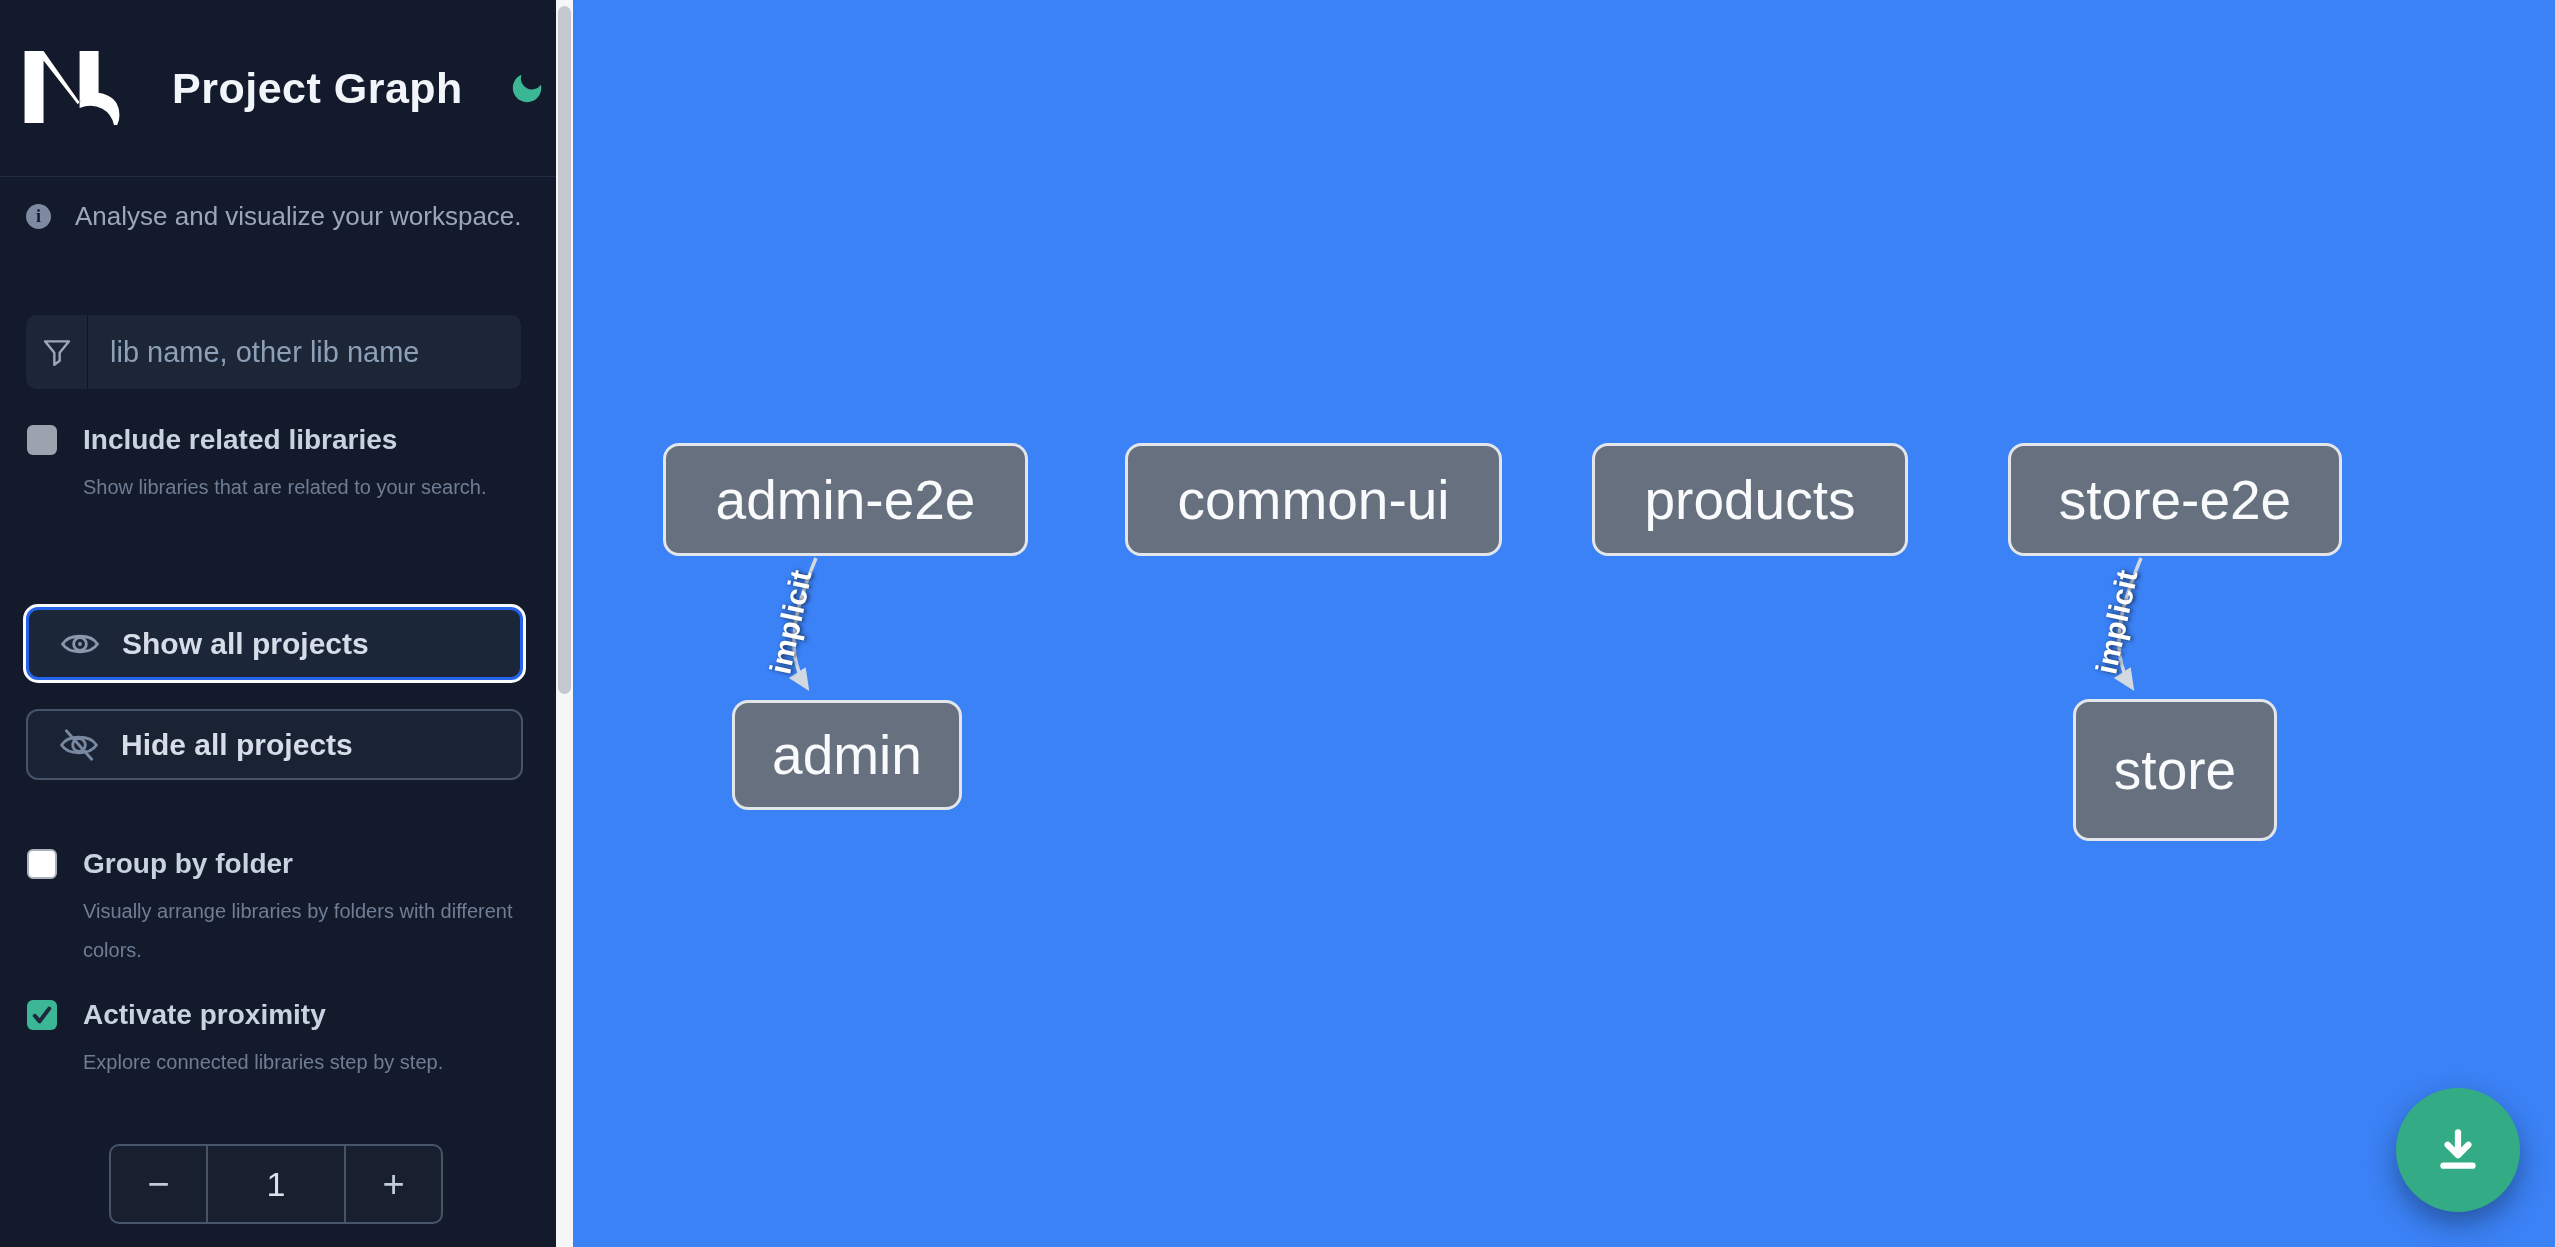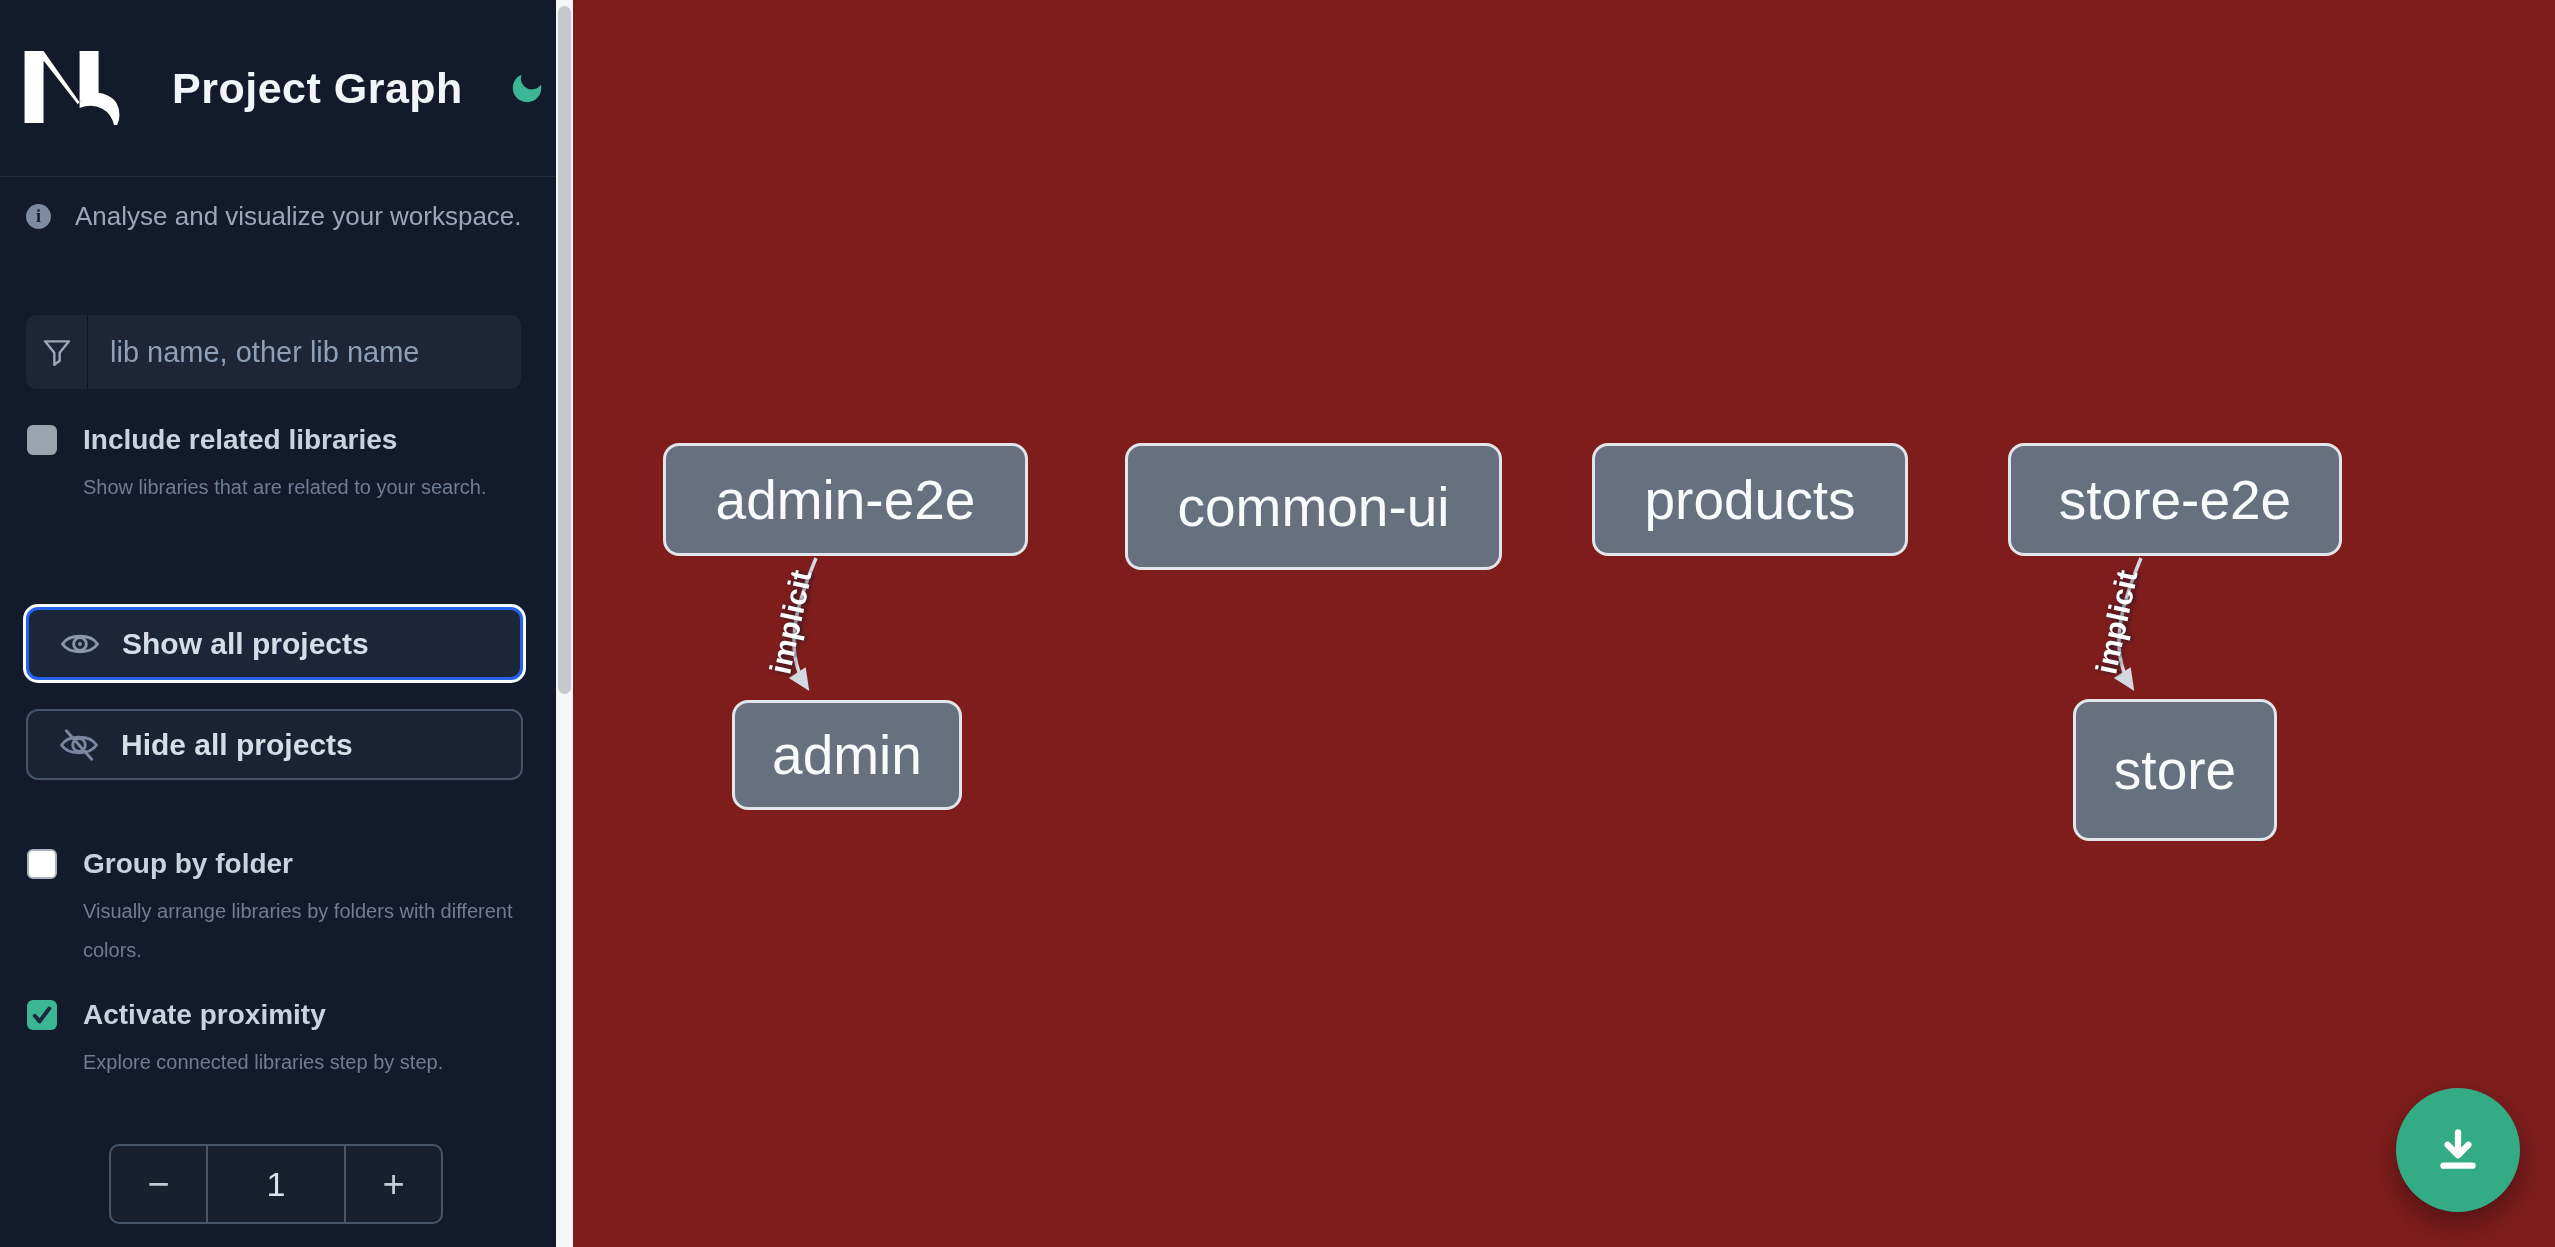--- a/index.html
+++ b/index.html
@@ -39,21 +39,21 @@
   .stepper .seg{display:flex;align-items:center;justify-content:center;}
   .step-btn{width:97px;font-size:38px;color:#c3cdd9;cursor:pointer;background:none;border:none;border-right:2px solid #475569;}
   .step-btn:last-child{border-right:none;border-left:2px solid #475569;}
   .step-value{flex:1;font-size:34px;color:#dbe2ec;}
 
   
   .scroll-track{position:absolute;left:556px;top:0;width:17px;height:1247px;background:#f4f6f8;z-index:6;}
   .scroll-thumb{position:absolute;left:2px;top:6px;width:13px;height:688px;background:#c5c9cf;border-radius:7px;cursor:pointer;}
 
   
-  .graph{position:absolute;inset:0;background:#7f1d1d;}
+  .graph{position:absolute;inset:0;background:#3b82f6;}
   .edges-svg{position:absolute;inset:0;pointer-events:none;}
   .edge-path{fill:none;stroke:#d3d9e0;stroke-width:3.5px;}
   .edge-label{position:absolute;color:#ffffff;font-size:30px;font-weight:600;white-space:nowrap;text-shadow:0 2px 4px rgba(15,23,42,.85);}
   .node{position:absolute;background:#67707e;border:3px solid #e2e6ea;border-radius:16px;display:flex;align-items:center;justify-content:center;color:#f8fafc;font-size:55px;cursor:pointer;white-space:nowrap;}
 
   .fab{position:absolute;left:2396px;top:1088px;width:124px;height:124px;border-radius:50%;background:#33ab84;border:none;display:flex;align-items:center;justify-content:center;cursor:pointer;box-shadow:0 12px 28px rgba(0,0,0,.35);}
 </style>
 </head>
 <body>
 
@@ -64,21 +64,21 @@
       <defs>
         <marker id="arrowhead" markerWidth="26" markerHeight="26" refX="18" refY="12" orient="auto" markerUnits="userSpaceOnUse">
           <path d="M2,2 L24,12 L2,22 Z" fill="#d3d9e0"></path>
         </marker>
       </defs>
     <path d="M816,558 C802,592 780,646 806,686" class="edge-path" marker-end="url(#arrowhead)"></path>
         <path d="M2141,558 C2127,592 2105,646 2131,686" class="edge-path" marker-end="url(#arrowhead)"></path>
       </svg>
     <div>
         <div class="node" style="left: 663px; top: 443px; width: 365px; height: 113px;">admin-e2e</div>
-        <div class="node" style="left: 1125px; top: 443px; width: 377px; height: 127px;">common-ui</div>
+        <div class="node" style="left: 1125px; top: 443px; width: 377px; height: 113px;">common-ui</div>
         <div class="node" style="left: 1592px; top: 443px; width: 316px; height: 113px;">products</div>
         <div class="node" style="left: 2008px; top: 443px; width: 334px; height: 113px;">store-e2e</div>
         <div class="node" style="left: 732px; top: 700px; width: 230px; height: 110px;">admin</div>
         <div class="node" style="left: 2073px; top: 699px; width: 204px; height: 142px;">store</div>
       </div>
     <div>
         <div class="edge-label" style="left: 791px; top: 622px; transform: translate(-50%, -50%) rotate(-78deg);">implicit</div>
         <div class="edge-label" style="left: 2117px; top: 622px; transform: translate(-50%, -50%) rotate(-78deg);">implicit</div>
       </div>
 

